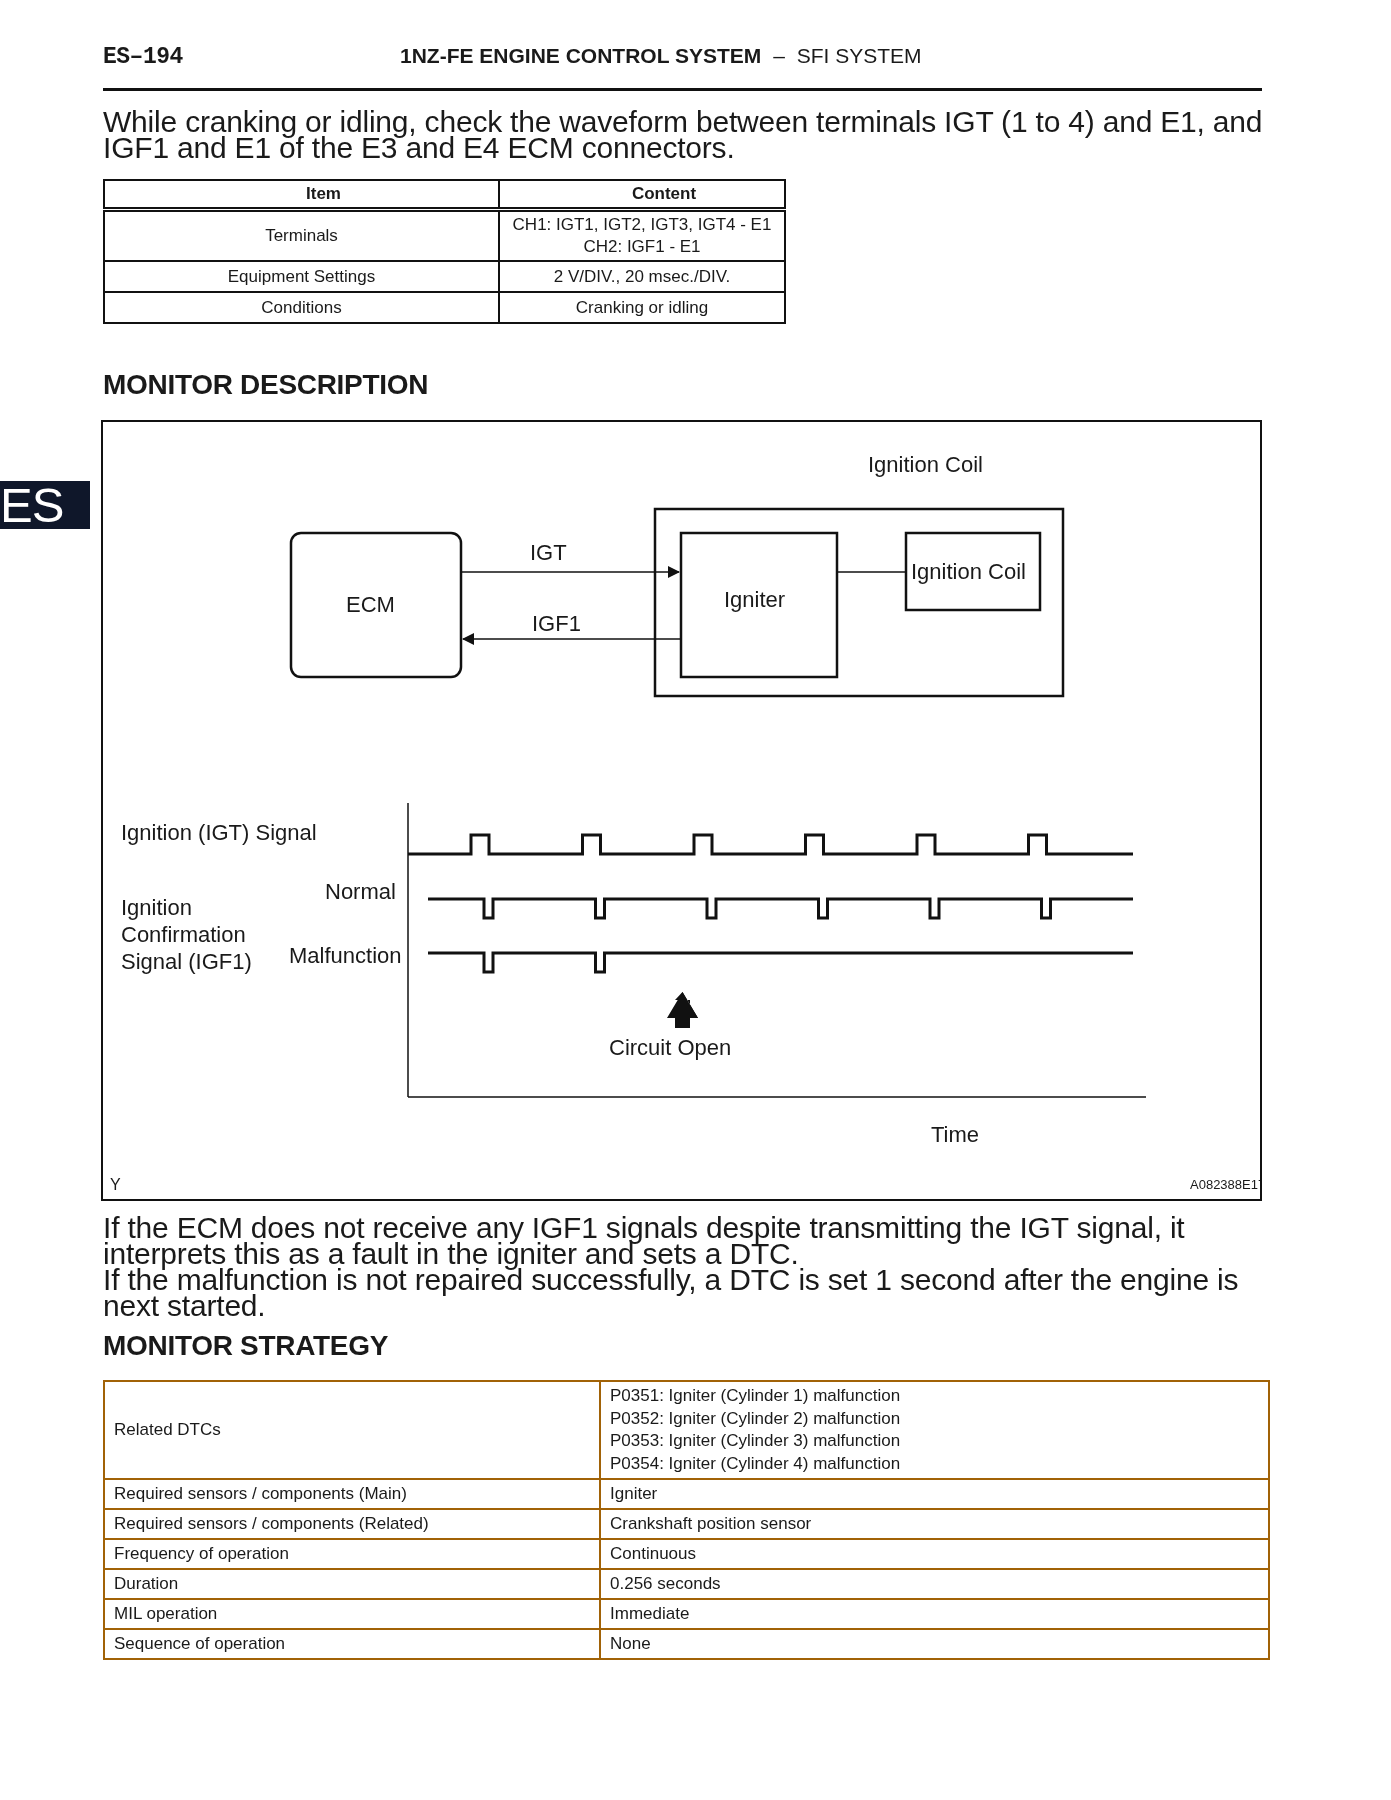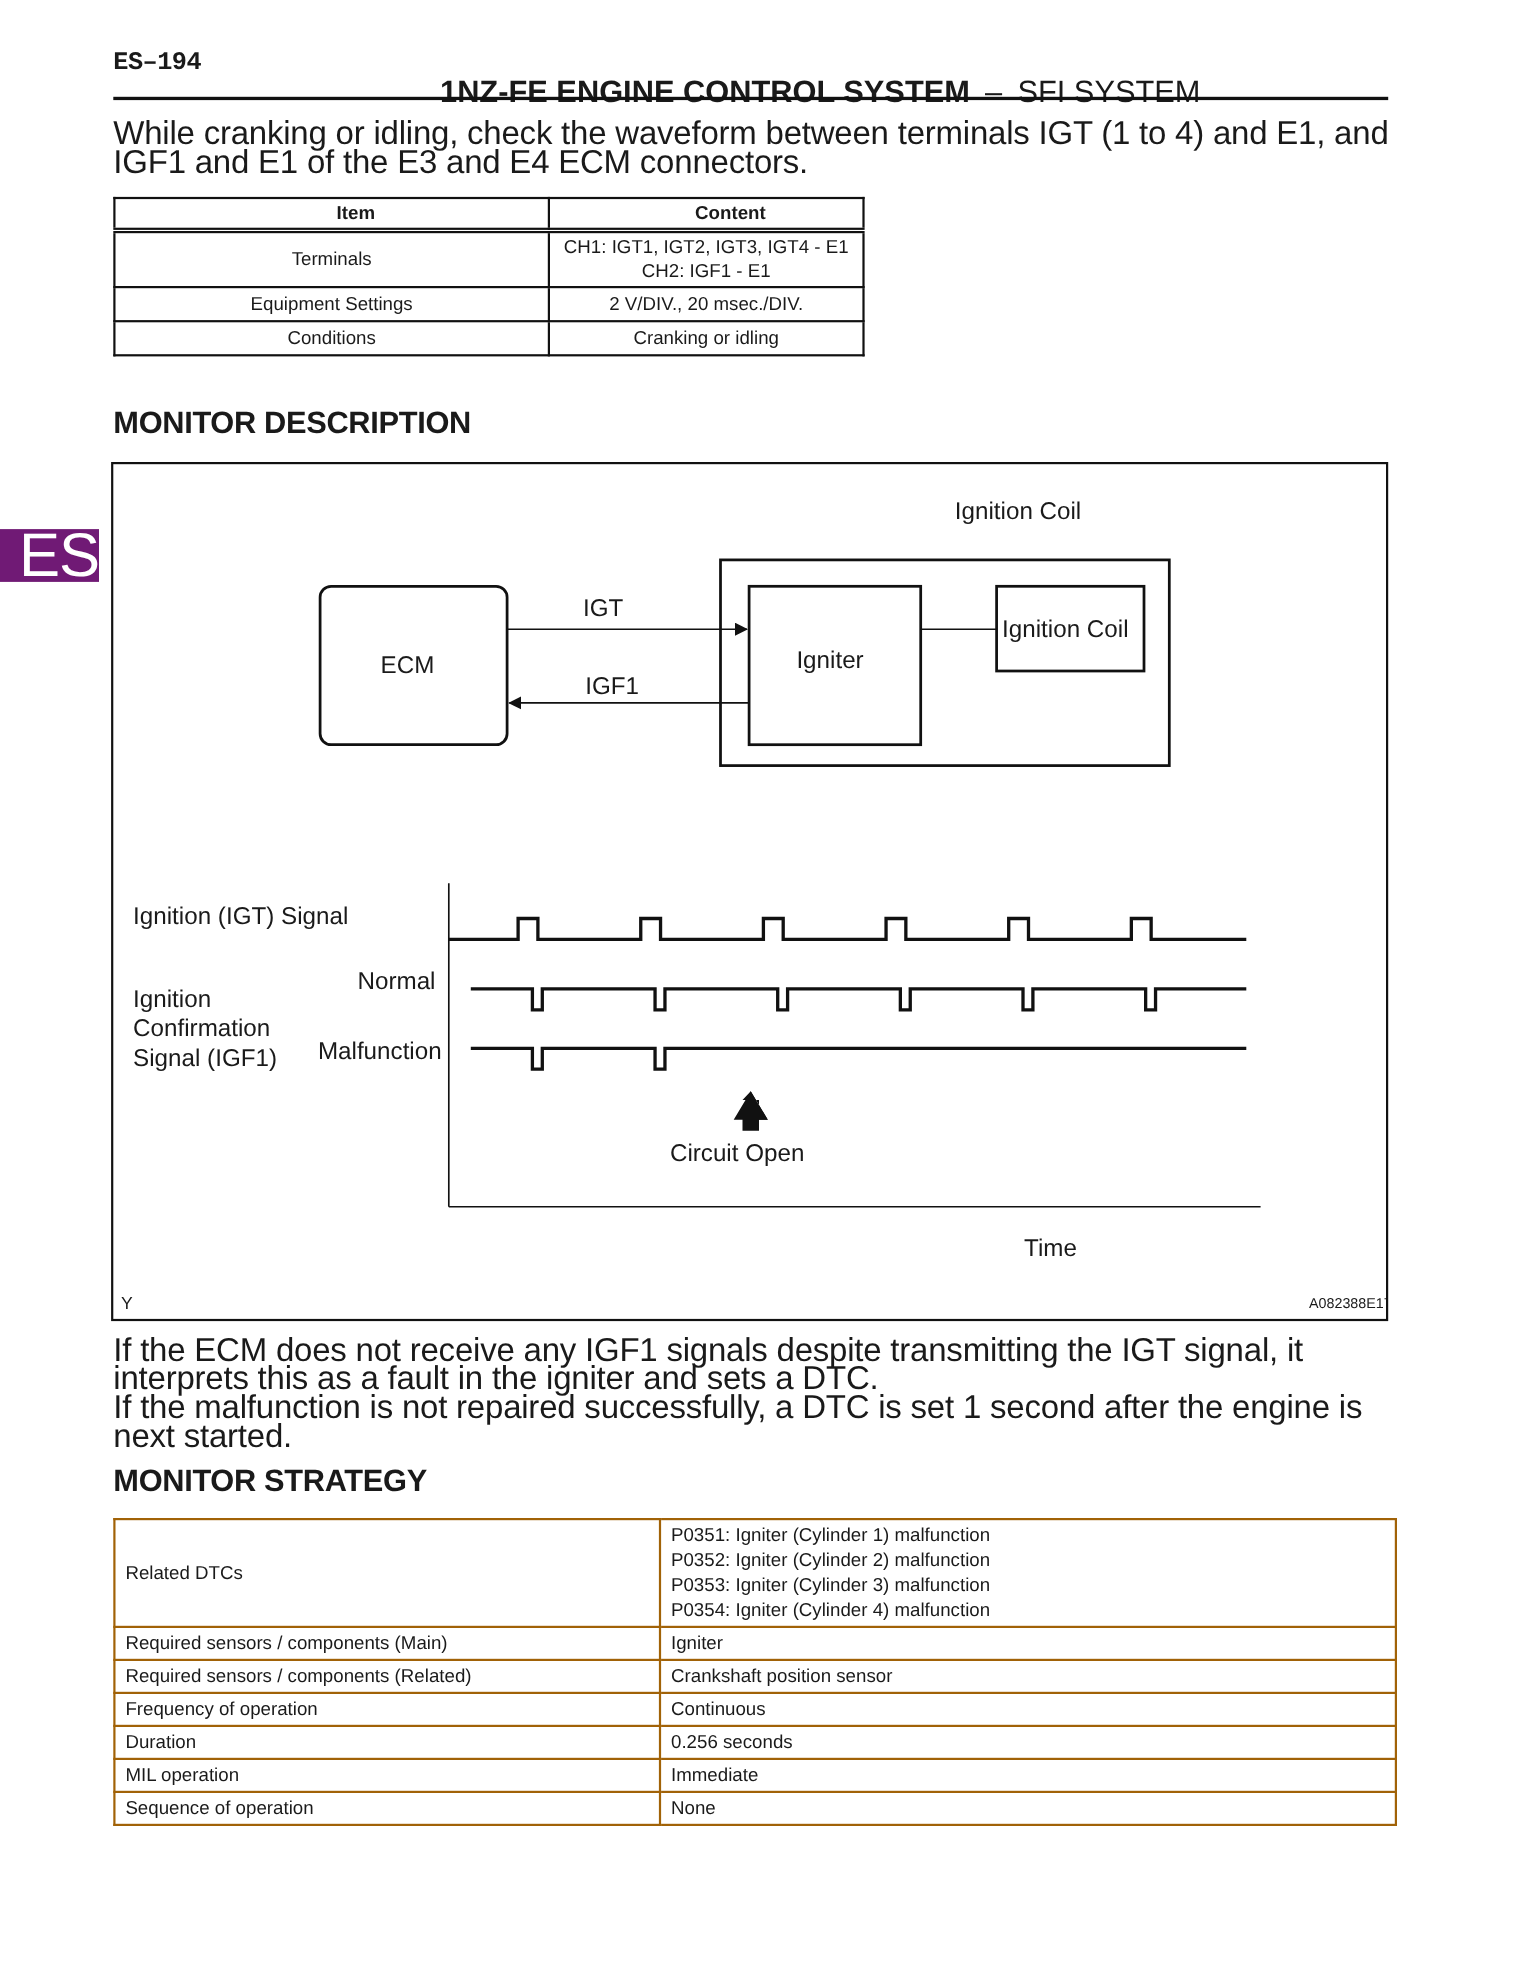--- a/index.html
+++ b/index.html
@@ -1,24 +1,24 @@
 <!DOCTYPE html>
 <html><head>
 <meta charset="utf-8">
 <style>
   html, body { margin: 0; padding: 0; background: #ffffff; }
   body { width: 1391px; height: 1800px; position: relative; overflow: hidden; font-family: "Liberation Sans", sans-serif; color: #1a1a1a; }
   .abs { position: absolute; }
   #page-num { left: 103px; top: 44px; font-size: 23px; font-weight: bold; letter-spacing: -0.5px; font-family: Liberation Mono, monospace; }
-  #header-title { left: 400px; top: 68px; font-size: 28px; white-space: nowrap; }
+  #header-title { left: 400px; top: 44px; font-size: 21px; white-space: nowrap; }
   #header-title .bold { font-weight: bold; }
   #header-rule { left: 103px; top: 88px; width: 1159px; height: 3px; background: #111; }
   .para { font-size: 30px; line-height: 26px; letter-spacing: -0.2px; }
   #intro { left: 103px; top: 109px; width: 1170px; }
-  #es-tab { left: 0; top: 481px; width: 90px; height: 48px; background: #701a75; color: #fff; font-size: 56px; line-height: 48px; text-align: right; letter-spacing: -1px; }
+  #es-tab { left: 0; top: 481px; width: 90px; height: 48px; background: #0f172a; color: #fff; font-size: 49px; line-height: 48px; text-align: left; letter-spacing: -1px; }
   .section-title { font-size: 28px; font-weight: bold; letter-spacing: -0.3px; }
   #sec-desc { left: 103px; top: 369px; }
   #sec-strat { left: 103px; top: 1330px; }
 
   table { border-collapse: collapse; }
   #tbl1 { position: absolute; left: 103px; top: 179px; width: 683px; font-size: 17px; }
   #tbl1 td, #tbl1 th { border: 2px solid #111; text-align: center; padding: 0 4px; line-height: 22px; }
   #tbl1 th { font-weight: bold; height: 26px; padding-left: 48px; }
   #tbl1 thead tr { border-bottom: 5px double #111; }
   #tbl1 .c1 { width: 341px; }

